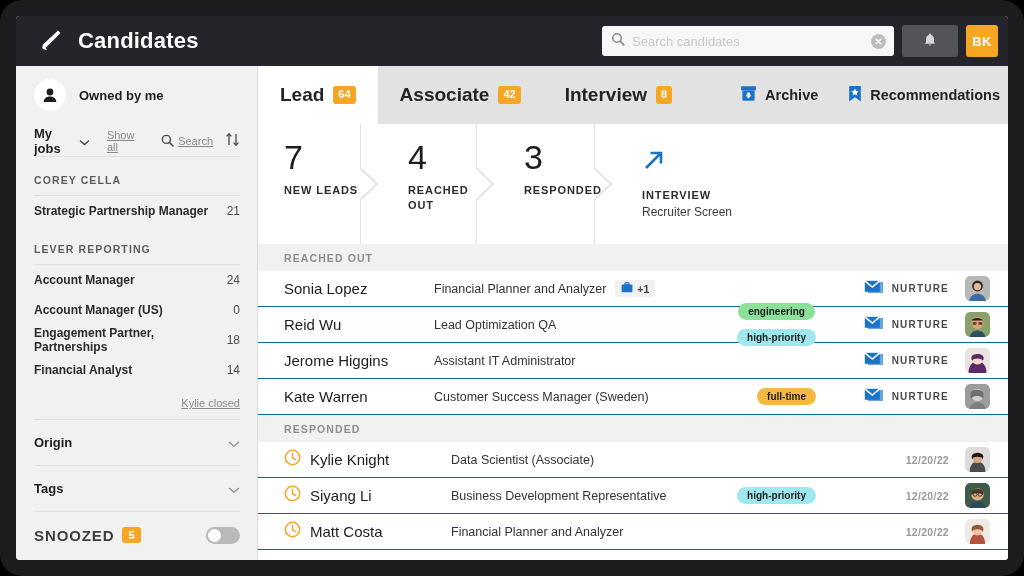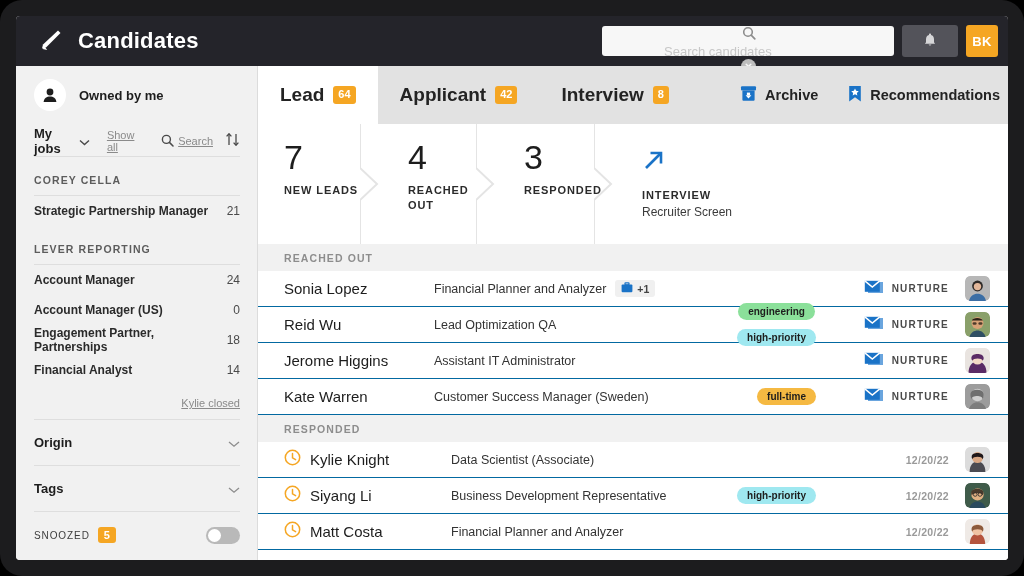--- a/index.html
+++ b/index.html
@@ -39,21 +39,20 @@
   }
   .topbar-right {
     position: absolute; right: 10px; top: 0; bottom: 0;
     display: flex; align-items: center; gap: 8px;
   }
   .searchbox {
     width: 292px; height: 30px;
     background: #f7f7f7; border-radius: 3px;
     display: flex; align-items: center;
     padding: 0 8px 0 9px;
-    flex-direction: column;
   }
   .searchbox svg { flex: 0 0 auto; }
   .search-input {
     flex: 1 1 auto; border: 0; outline: 0; background: transparent;
     font-family: "Liberation Sans", sans-serif;
     font-size: 13px; color: #333; margin-left: 7px;
   }
   .search-input::placeholder { color: #c7c7c7; }
   .clear-btn {
     width: 15px; height: 15px; border-radius: 50%;
@@ -134,21 +133,21 @@
   }
   .collapse-row {
     display: flex; align-items: center; justify-content: space-between;
     height: 45px; cursor: pointer;
   }
   .collapse-label { font-size: 13px; font-weight: bold; color: #1d1d1d; }
   .snoozed-row {
     display: flex; align-items: center; height: 46px;
   }
   .snoozed-label {
-    font-size: 10px; font-weight: normal; color: #3d3d3d; letter-spacing: .9px;
+    font-size: 15px; font-weight: bold; color: #3d3d3d; letter-spacing: .9px;
   }
   .badge-orange {
     display: inline-block; background: #f5a623; color: #fff;
     font-size: 11px; font-weight: bold; border-radius: 3px;
     padding: 2px 6px; margin-left: 8px; line-height: 1.1;
   }
   .toggle {
     margin-left: auto; width: 34px; height: 17px; border-radius: 9px;
     background: #b9b9b9; position: relative; cursor: pointer;
   }
@@ -391,21 +390,21 @@
       </div>
 
       <div class="main">
 
         <div class="tabs">
           <div class="tab active">
             <span class="tab-label">Lead</span>
             <span class="tab-badge">64</span>
           </div>
           <div class="tab">
-            <span class="tab-label">Applicant</span>
+            <span class="tab-label">Associate</span>
             <span class="tab-badge">42</span>
           </div>
           <div class="tab">
             <span class="tab-label">Interview</span>
             <span class="tab-badge">8</span>
           </div>
 
           <div class="tabs-right">
             <div class="tab-action">
               <span>

